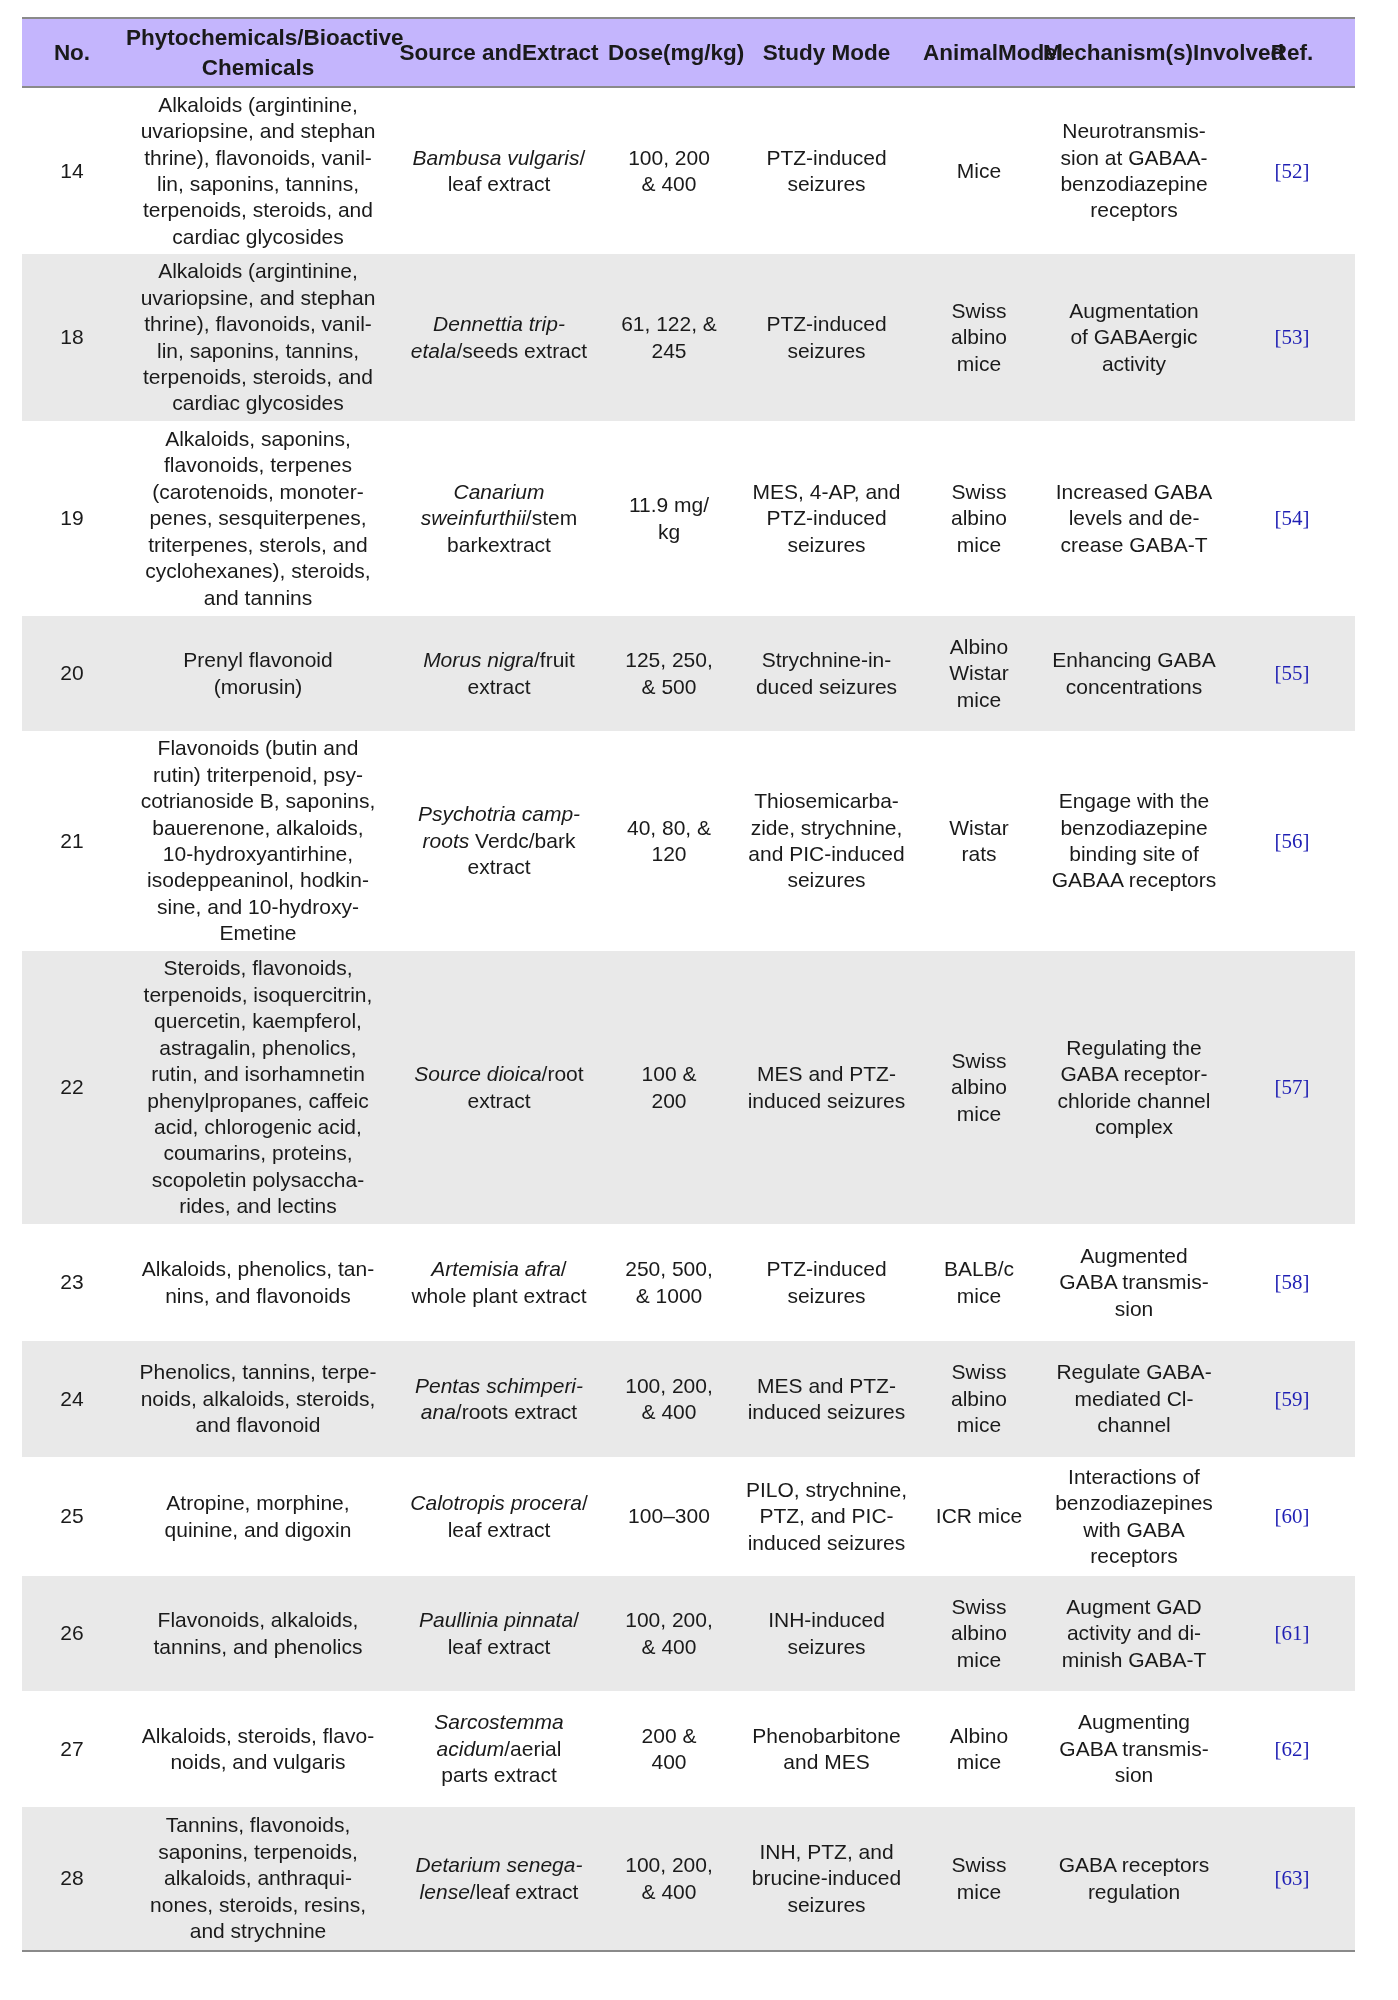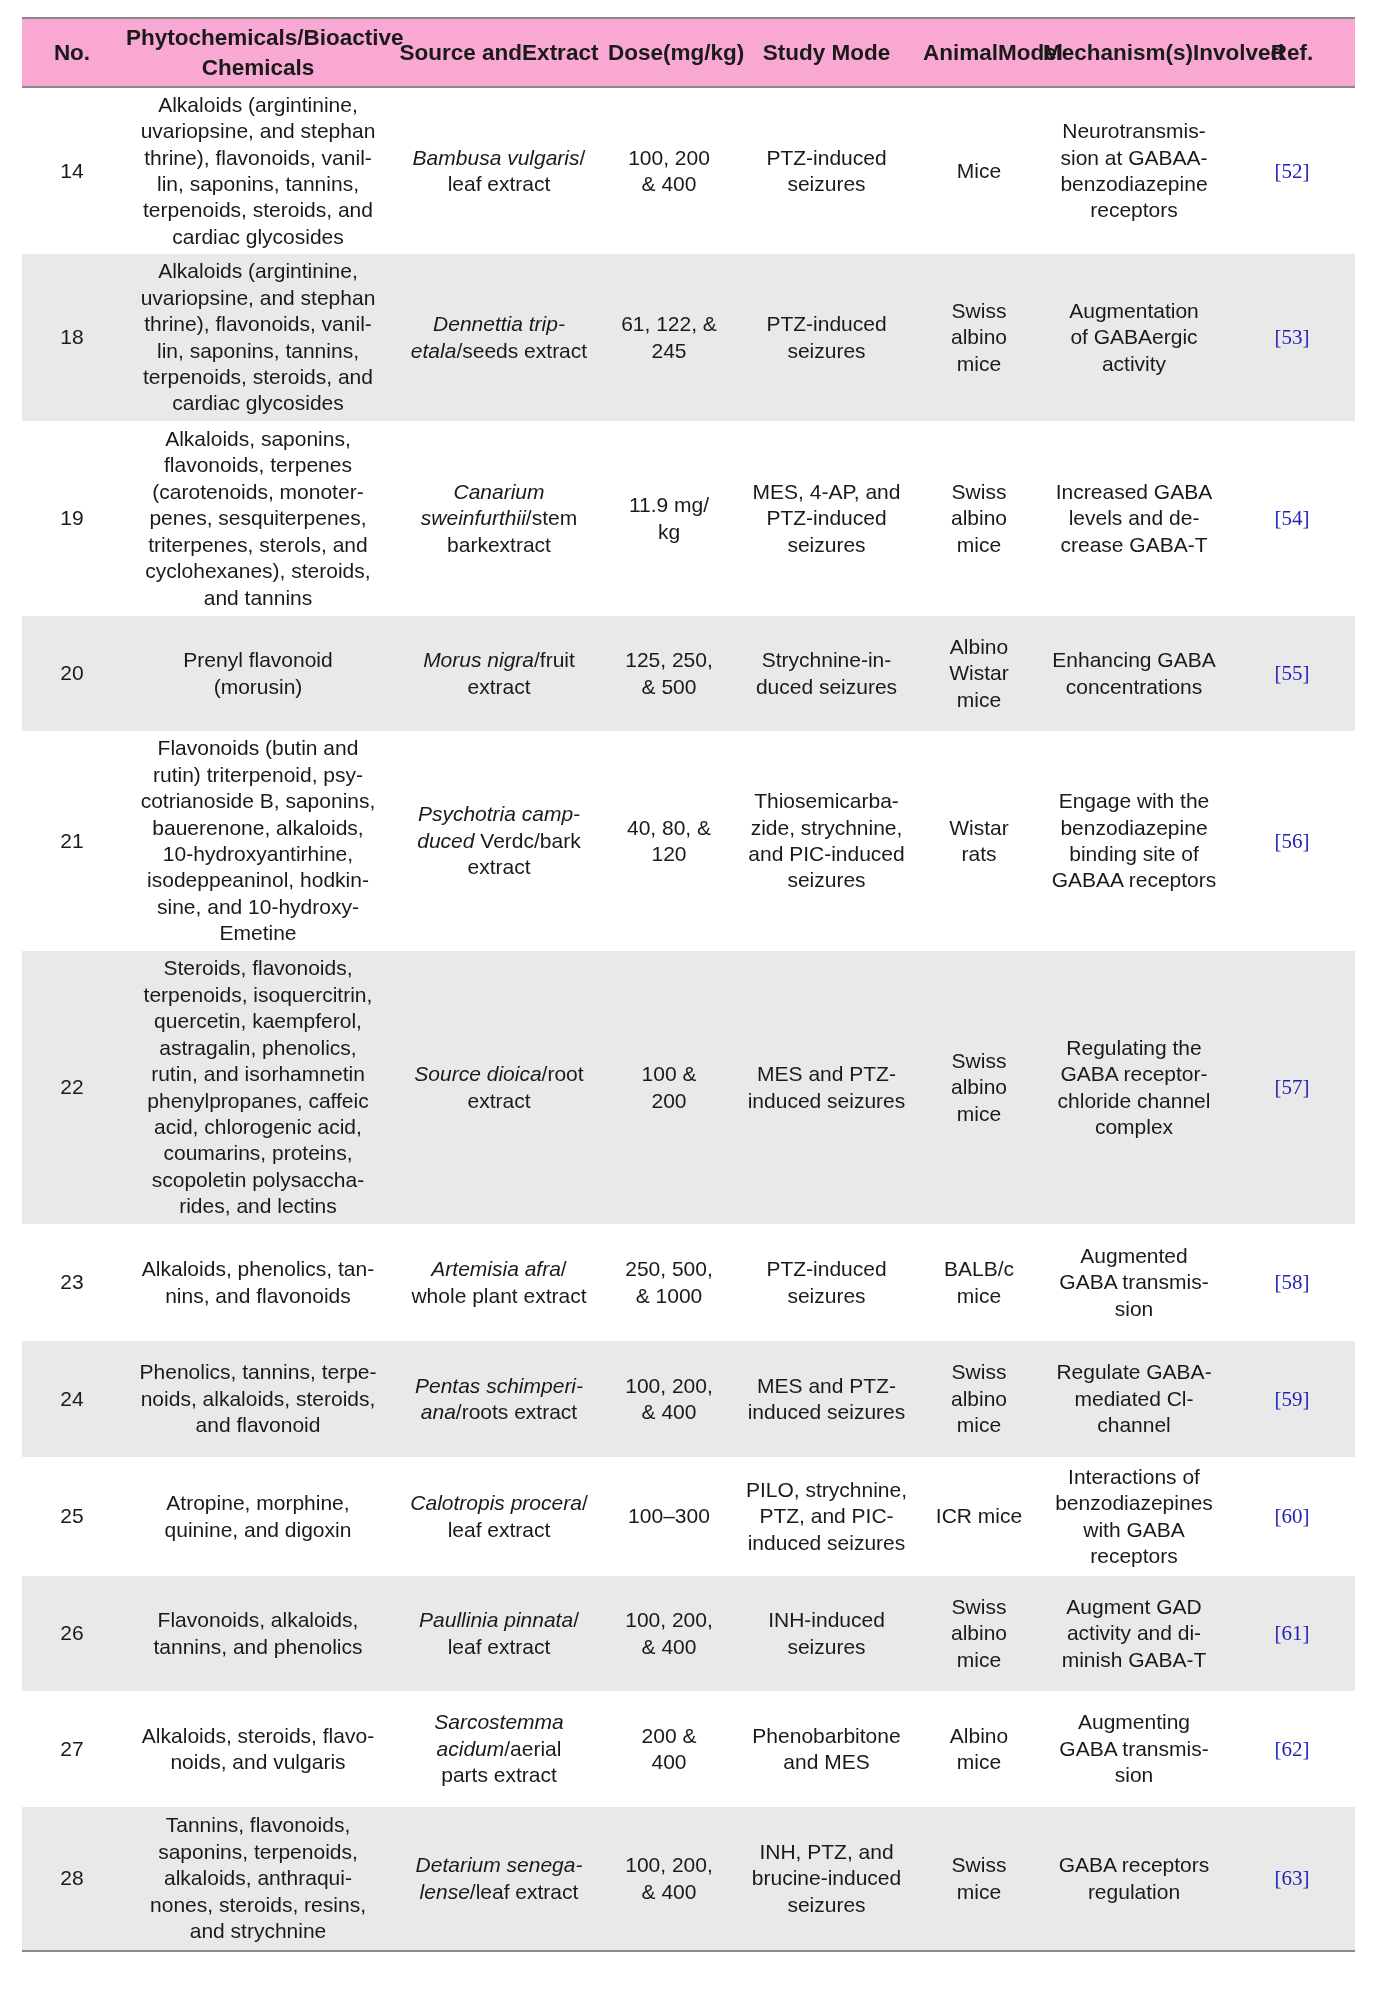--- a/index.html
+++ b/index.html
@@ -3,21 +3,21 @@
 <meta charset="utf-8">
 <style>
   html, body { margin: 0; padding: 0; background: #ffffff; }
   body { width: 1398px; height: 2000px; position: relative; overflow: hidden;
          font-family: "Liberation Sans", sans-serif; color: #1a1a1a; }
   table.data { position: absolute; left: 22px; top: 17px; width: 1333px;
                border-collapse: collapse; table-layout: fixed; }
   col.c-no { width: 100px; } col.c-phy { width: 272px; } col.c-src { width: 210px; }
   col.c-dose { width: 130px; } col.c-study { width: 185px; } col.c-animal { width: 120px; }
   col.c-mech { width: 190px; } col.c-ref { width: 126px; }
-  thead tr { background: #f9a8d4; height: 69px; }
+  thead tr { background: #c4b5fd; height: 69px; }
   thead th { font-weight: bold; font-size: 22.5px; line-height: 30px; text-align: center;
              vertical-align: middle; padding: 0 4px; border-top: 2px solid #8a8a8a;
              border-bottom: 2px solid #8a8a8a; }
   tbody td { font-size: 21px; line-height: 26.4px; text-align: center; vertical-align: middle;
              padding: 0 4px; }
   tbody tr.odd { background: #ffffff; }
   tbody tr.even { background: #e9e9e9; }
   tbody tr:last-child { border-bottom: 2px solid #8a8a8a; }
   td .line { display: block; white-space: nowrap; }
   td.ref { color: #1f1fb4; font-family: Liberation Serif, serif; }
@@ -190,21 +190,21 @@
           <span class="line">rutin) triterpenoid, psy-</span>
           <span class="line">cotrianoside B, saponins,</span>
           <span class="line">bauerenone, alkaloids,</span>
           <span class="line">10-hydroxyantirhine,</span>
           <span class="line">isodeppeaninol, hodkin-</span>
           <span class="line">sine, and 10-hydroxy-</span>
           <span class="line">Emetine</span>
         </td>
         <td>
           <span class="line"><i>Psychotria camp-</i></span>
-          <span class="line"><i>duced</i><span> Verdc/bark</span></span>
+          <span class="line"><i>roots</i><span> Verdc/bark</span></span>
           <span class="line"><span>extract</span></span>
         </td>
         <td>
           <span class="line">40, 80, &amp;</span>
           <span class="line">120</span>
         </td>
         <td>
           <span class="line">Thiosemicarba-</span>
           <span class="line">zide, strychnine,</span>
           <span class="line">and PIC-induced</span>

